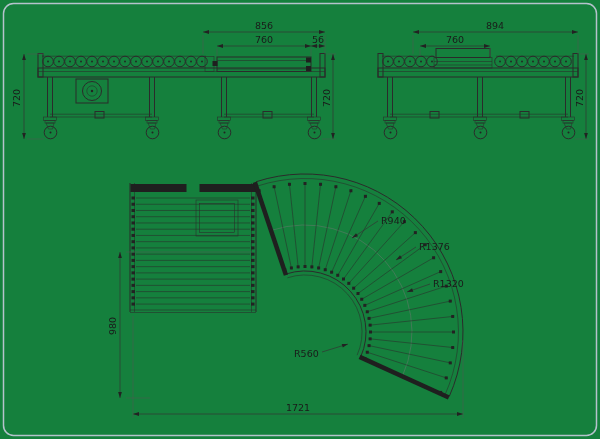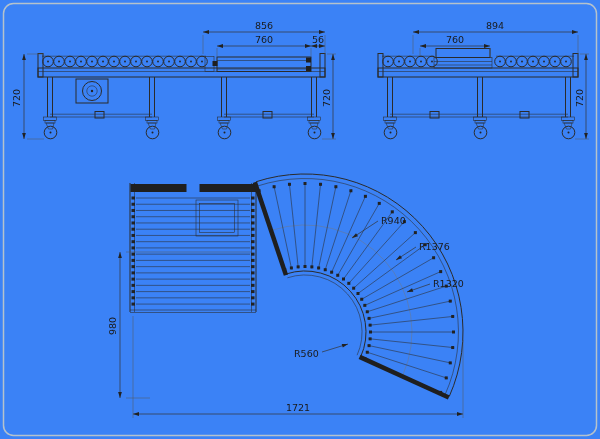--- a/index.html
+++ b/index.html
@@ -1,17 +1,17 @@
 <!DOCTYPE html>
 <html><head>
 <meta charset="utf-8">
 <style>
   html,body{margin:0;padding:0;background:#fff;}
   .sheet{
-    width:600px;height:439px;position:relative;background:#3b82f6;
+    width:600px;height:439px;position:relative;background:#15803d;
     font-family:"DejaVu Sans", sans-serif;
   }
   svg{display:block;}
   .frame{fill:none;stroke:#b5c2cc;stroke-width:1.5;}
   .ln{fill:none;stroke:#2b2b2b;stroke-width:1;}
   .lt{fill:none;stroke:#2b2b2b;stroke-width:.55;}
   .xt{fill:none;stroke:#777;stroke-width:.45;}
   .dim{fill:none;stroke:#333;stroke-width:.7;}
   .ext{fill:none;stroke:#555;stroke-width:.5;}
   .hub{fill:#222;stroke:none;}

